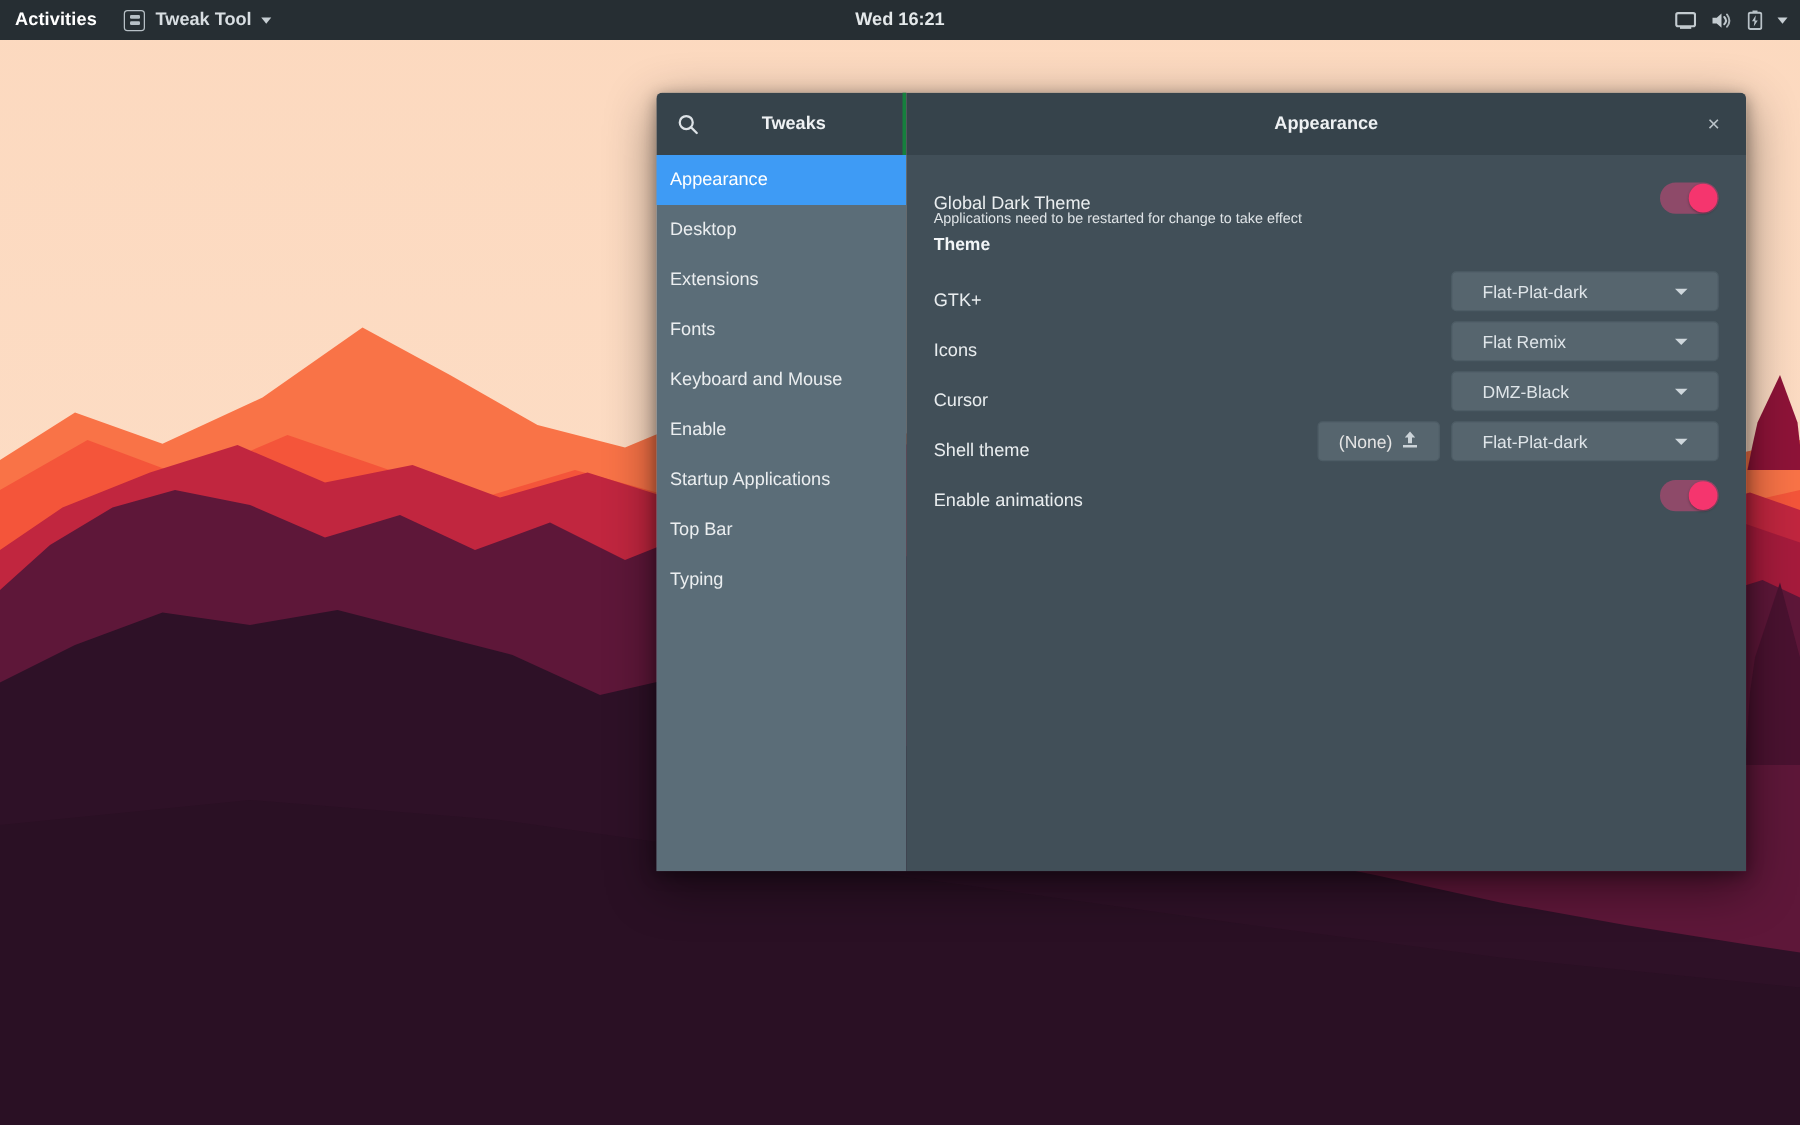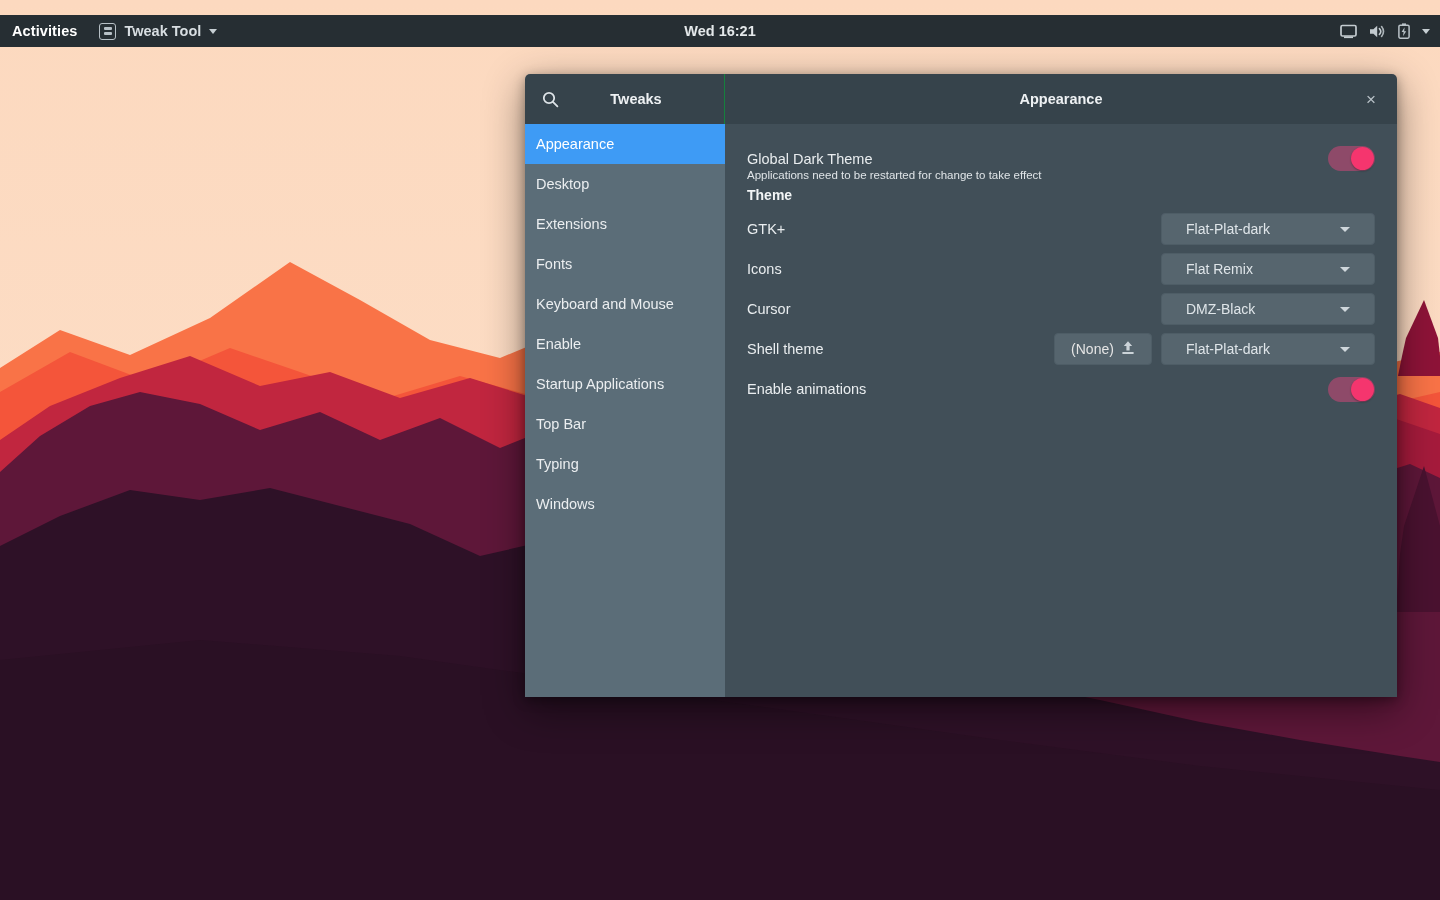--- a/index.html
+++ b/index.html
@@ -8,21 +8,21 @@
     overflow: hidden;
     font-family: "Liberation Sans", sans-serif;
   }
   body { position: relative; background: #2a1024; }
 
   
   #wallpaper { position: absolute; inset: 0; width: 1440px; height: 900px; }
 
   
   .topbar {
-    position: absolute; top: 15px; left: 0;
+    position: absolute; top: 0; left: 0;
     width: 1440px; height: 32px;
     background: #262e33;
     display: flex; align-items: center;
     z-index: 50;
     font-size: 14px;
     color: #e8eaec;
   }
   .tb-left { display: flex; align-items: center; height: 100%; }
   .tb-activities {
     padding: 0 12px 0 12px; height: 100%;
@@ -69,21 +69,21 @@
     box-shadow: 0 12px 40px rgba(0,0,0,.45), 0 3px 12px rgba(0,0,0,.35);
     overflow: hidden;
     display: flex; flex-direction: column;
     z-index: 20;
   }
   .titlebar { display: flex; height: 50px; flex: 0 0 50px; }
   .tb-sidebar-head {
     width: 200px; flex: 0 0 200px;
     background: #36434b;
     display: flex; align-items: center;
-    border-right: 1px solid #15803d;
+    border-right: 3px solid #15803d;
     position: relative;
   }
   .search-btn {
     width: 32px; height: 32px; margin-left: 9px;
     display: flex; align-items: center; justify-content: center;
     border-radius: 4px;
   }
   .head-title {
     flex: 1; text-align: center;
     font-size: 14.5px; font-weight: bold; color: #eef1f3;
@@ -117,21 +117,21 @@
   }
   .side-item.active { background: #3e9bf5; color: #ffffff; }
 
   
   .main {
     flex: 1; background: #414f58;
     padding: 22px 22px 0 22px;
     position: relative;
   }
   .row {
-    display: flex; align-items: center;
+    display: flex; align-items: flex-end;
     min-height: 40px;
   }
   .row-label { font-size: 14.5px; color: #e9edef; }
   .row-sub {
     font-size: 11.5px; color: #dfe4e7;
     margin-top: -2px; margin-bottom: 4px;
   }
   .section-head {
     font-size: 14px; font-weight: bold; color: #f2f5f6;
     margin-top: 6px; margin-bottom: 6px;
@@ -344,23 +344,20 @@
       </div>
       <div class="side-item">
         <span>Startup Applications</span>
       </div>
       <div class="side-item">
         <span>Top Bar</span>
       </div>
       <div class="side-item">
         <span>Typing</span>
       </div>
-      <div class="side-item">
-        <span>Windows</span>
-      </div>
     </div>
 
     <div class="main">
 
       <div class="row" style="min-height:24px;">
         <div class="row-label">Global Dark Theme</div>
         <div class="spacer"></div>
         <div class="toggle">
           <div class="knob"></div>
         </div>

